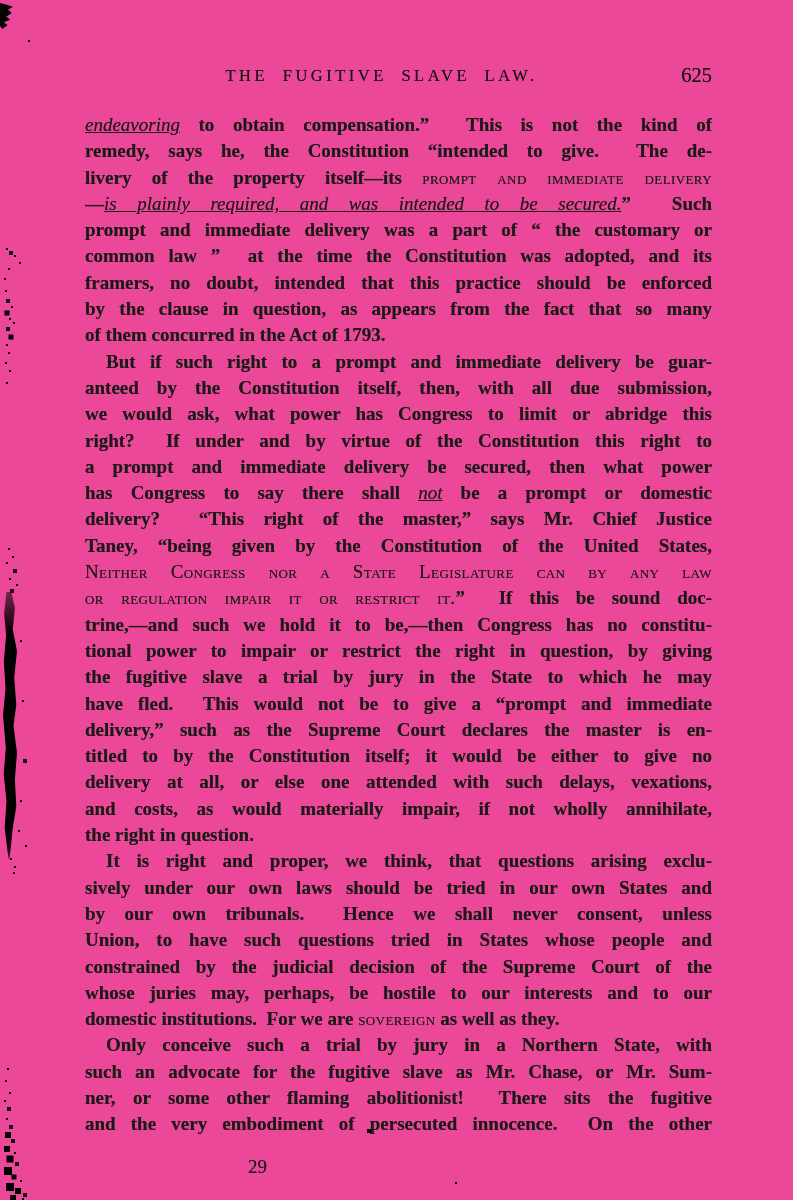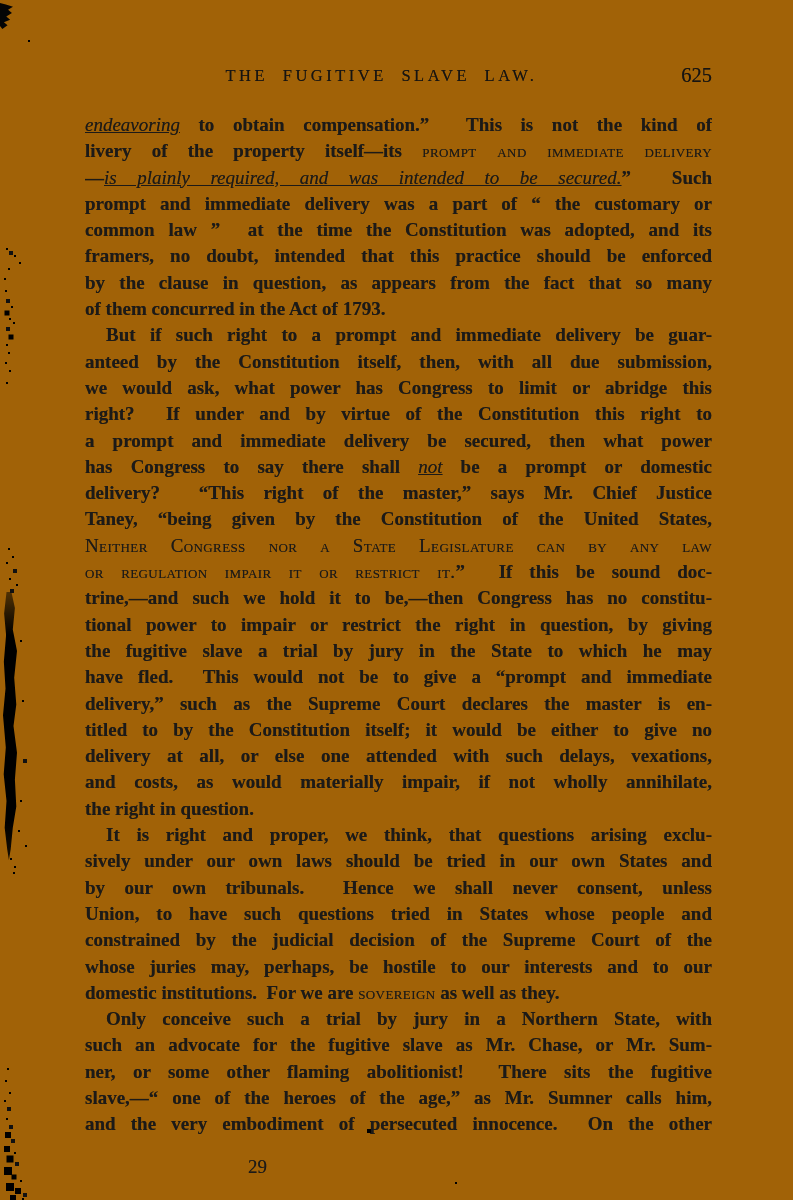--- a/index.html
+++ b/index.html
@@ -1,19 +1,19 @@
 <!DOCTYPE html>
 <html><head>
 <meta charset="utf-8">
 <style>
   html,body{margin:0;padding:0;background:#e8e8e8;}
   .page{
     position:relative;
     width:793px;height:1200px;
-    background:#a16207;
+    background:#ec4899;
     overflow:hidden;
     font-family:"Liberation Serif","DejaVu Serif",serif;
     color:#1c1a18;
   }
   
   .running-head{
     position:absolute;left:85px;top:64px;width:627px;height:30px;
   }
   .running-title{
     position:absolute;left:50%;top:2px;
@@ -96,20 +96,21 @@
 <div class="page">
 
   <div class="running-head">
     <span class="running-title">THE FUGITIVE SLAVE LAW.</span>
     <span class="folio">625</span>
   </div>
 
   <div class="text-block">
       <div>
         <div class="line"><span class="i">endeavoring</span><span class="n"> to obtain compensation.”&nbsp; This is not the kind of</span></div>
+        <div class="line"><span class="n">remedy, says he, the Constitution “intended to give.&nbsp; The de-</span></div>
         <div class="line"><span class="n">livery of the property itself—its </span><span class="sc">prompt and immediate delivery</span></div>
         <div class="line"><span class="n">—</span><span class="i">is plainly required, and was intended to be secured.</span><span class="n">”&nbsp; Such</span></div>
         <div class="line"><span class="n">prompt and immediate delivery was a part of “ the customary or</span></div>
         <div class="line"><span class="n">common law ”&nbsp; at the time the Constitution was adopted, and its</span></div>
         <div class="line"><span class="n">framers, no doubt, intended that this practice should be enforced</span></div>
         <div class="line"><span class="n">by the clause in question, as appears from the fact that so many</span></div>
         <div class="line last"><span class="n">of them concurred in the Act of 1793.</span></div>
       </div>
       <div>
         <div class="line indent"><span class="n">But if such right to a prompt and immediate delivery be guar-</span></div>
@@ -138,21 +139,20 @@
         <div class="line"><span class="n">by our own tribunals.&nbsp; Hence we shall never consent, unless</span></div>
         <div class="line"><span class="n">Union, to have such questions tried in States whose people and</span></div>
         <div class="line"><span class="n">constrained by the judicial decision of the Supreme Court of the</span></div>
         <div class="line"><span class="n">whose juries may, perhaps, be hostile to our interests and to our</span></div>
         <div class="line last"><span class="n">domestic institutions.&nbsp; For we are </span><span class="sc">sovereign</span><span class="n"> as well as they.</span></div>
       </div>
       <div>
         <div class="line indent"><span class="n">Only conceive such a trial by jury in a Northern State, with</span></div>
         <div class="line"><span class="n">such an advocate for the fugitive slave as Mr. Chase, or Mr. Sum-</span></div>
         <div class="line"><span class="n">ner, or some other flaming abolitionist!&nbsp; There sits the fugitive</span></div>
-        <div class="line"><span class="n">slave,—“ one of the heroes of the age,” as Mr. Sumner calls him,</span></div>
         <div class="line"><span class="n">and the very embodiment of persecuted innocence.&nbsp; On the other</span></div>
       </div>
     </div>
 
   <div class="signature">29</div>
 
   <div class="artifact" id="art-corner"></div>
   <div class="artifact speck" id="art-upper"></div>
   <div class="artifact" id="art-streak-core"></div>
   <div class="artifact speck" id="art-streak-fringe"></div>

